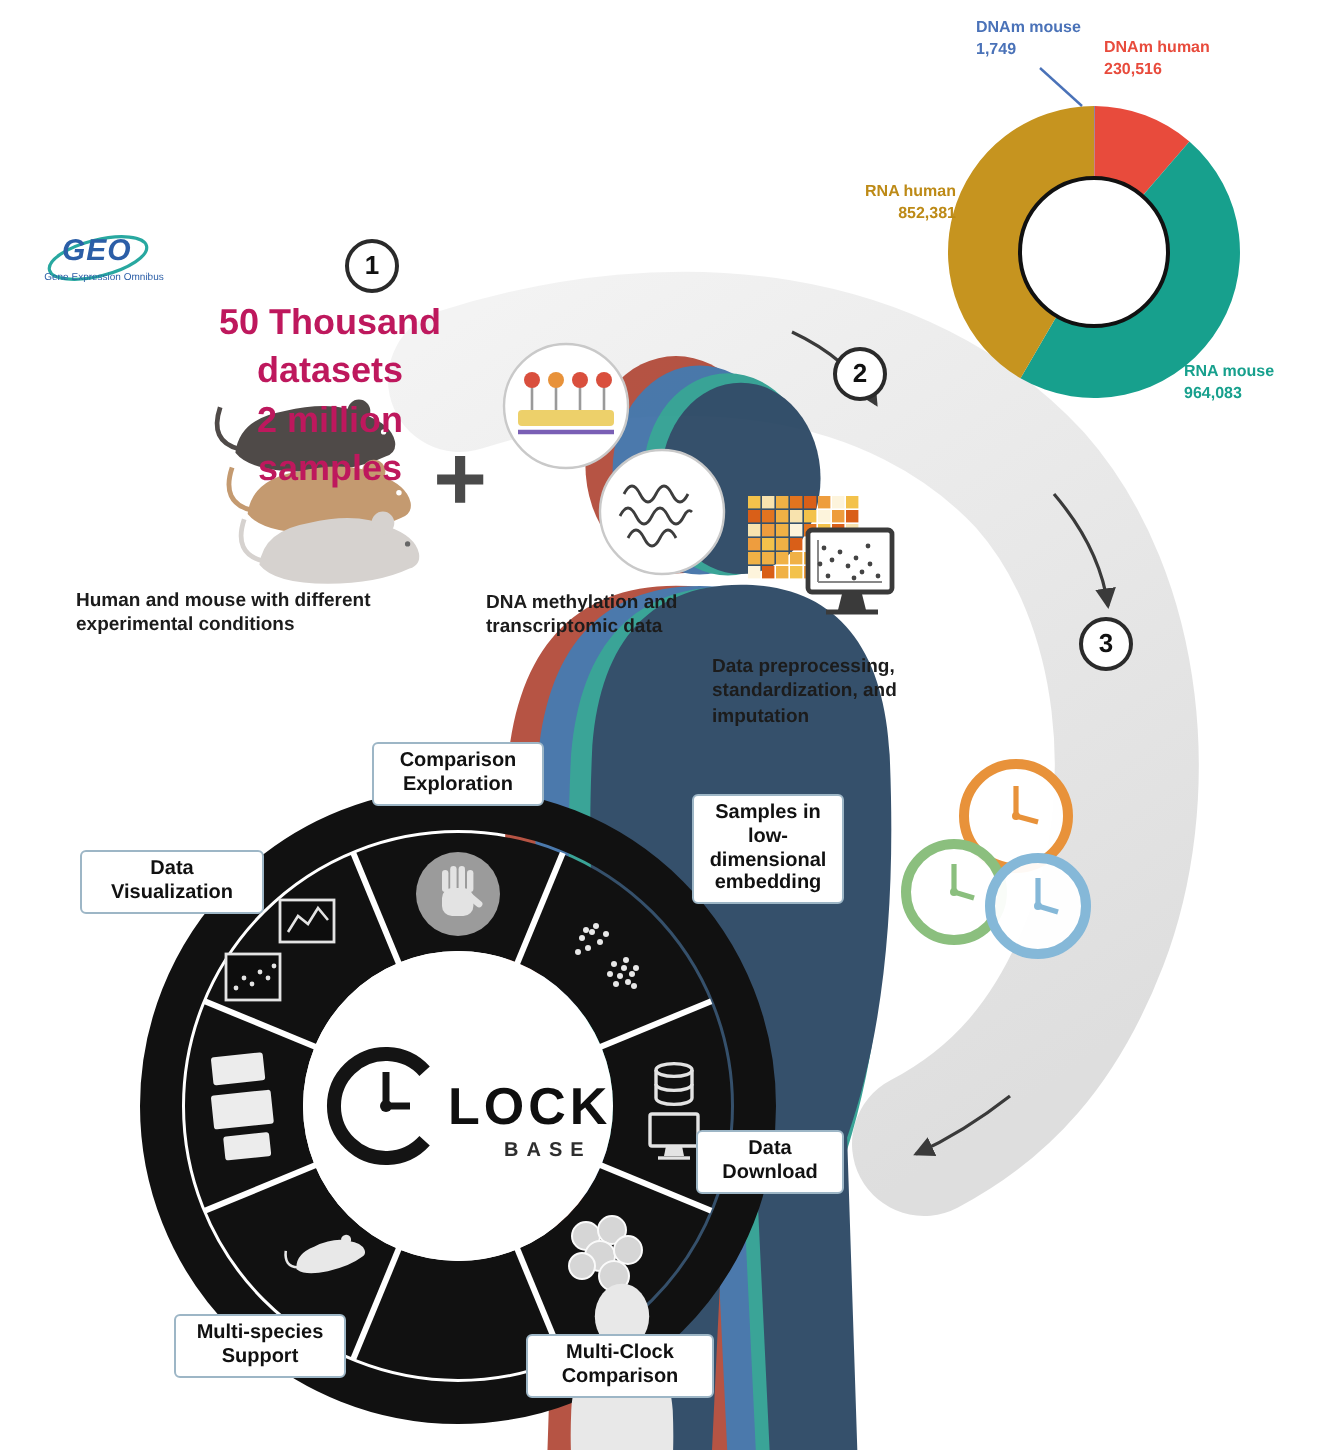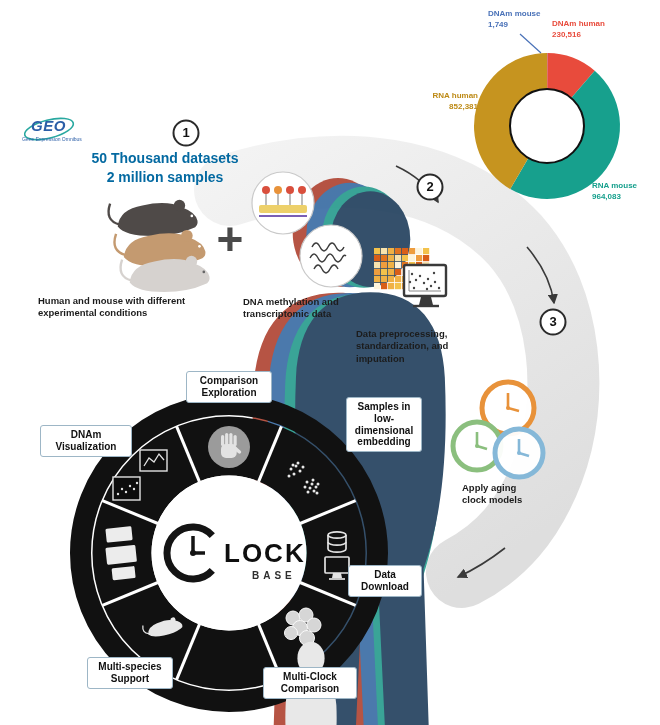--- a/index.html
+++ b/index.html
@@ -2,21 +2,21 @@
 <html><head>
 <meta charset="utf-8">
 <style>
   *{margin:0;padding:0;box-sizing:border-box}
   html,body{background:#fff}
   body{font-family:"Liberation Sans",sans-serif;color:#1c1c1c}
   .canvas{position:relative;width:660px;height:725px;background:#fff;overflow:hidden}
   .abs{position:absolute}
   svg.art{position:absolute;left:0;top:0}
   .caption{font-weight:bold;font-size:9.5px;line-height:1.3;color:#1c1c1c;white-space:pre-line}
-  .intro{font-weight:bold;font-size:14px;line-height:1.35;color:#0369a1;text-align:center;white-space:pre-line}
+  .intro{font-weight:bold;font-size:18px;line-height:1.35;color:#be185d;text-align:center;white-space:pre-line}
   .stepnum{font-size:13px;font-weight:bold;color:#111;text-align:center;width:26px}
   .dlabel{font-size:8px;line-height:1.4;text-align:left;font-weight:bold}
   .dlabel.right{text-align:right}
   .wlabel{position:absolute;background:#fff;border:1px solid #9db6c6;border-radius:3px;padding:3px 5px;
           font-size:10px;font-weight:bold;color:#111;text-align:center;line-height:1.18;transform:translateX(-50%)}
   .geo-name{font-size:15px;font-weight:bold;font-style:italic;color:#2b5ea7;letter-spacing:.5px}
   .geo-tag{font-size:5px;color:#2b5ea7;text-align:center;width:64px}
   .plus{font-size:46px;font-weight:bold;color:#4a4a4a;width:36px;text-align:center}
   .logo-lock{font-size:26px;font-weight:700;letter-spacing:2px;color:#0f0f0f}
   .logo-base{font-size:10px;font-weight:600;letter-spacing:4px;color:#2e2e2e}
@@ -327,43 +327,41 @@
   <div class="abs stepnum" style="left:540px;top:314px">3</div>
 
   <div class="abs plus" style="left:212px;top:212px">+</div>
 
   <div class="abs caption" style="left:38px;top:295px;width:170px">Human and mouse with different
 experimental conditions</div>
   <div class="abs caption" style="left:243px;top:296px;width:125px">DNA methylation and
 transcriptomic data</div>
   <div class="abs caption" style="left:356px;top:328px;width:138px">Data preprocessing,
 standardization, and imputation</div>
-  <div class="abs caption" style="left:462px;top:482px;width:90px">Apply aging
-clock models</div>
 
   <div class="abs dlabel" style="left:488px;top:8px;width:56px;color:#4a72b8">
     <div>DNAm mouse</div>
     <div>1,749</div>
   </div>
   <div class="abs dlabel" style="left:552px;top:18px;width:66px;color:#e84b3c">
     <div>DNAm human</div>
     <div>230,516</div>
   </div>
   <div class="abs dlabel right" style="left:426px;top:90px;width:52px;color:#bd8a16">
     <div>RNA human</div>
     <div>852,381</div>
   </div>
   <div class="abs dlabel" style="left:592px;top:180px;width:56px;color:#17a08d">
     <div>RNA mouse</div>
     <div>964,083</div>
   </div>
 
   <div class="wlabel" style="left:229px;top:371px;width:86px">Comparison Exploration</div>
   <div class="wlabel" style="left:384px;top:397px;width:76px">Samples in low-dimensional embedding</div>
-  <div class="wlabel" style="left:86px;top:425px;width:92px">DNAm Visualization</div>
+  <div class="wlabel" style="left:86px;top:425px;width:92px">Data Visualization</div>
   <div class="wlabel" style="left:130px;top:657px;width:86px">Multi-species Support</div>
   <div class="wlabel" style="left:310px;top:667px;width:94px">Multi-Clock Comparison</div>
   <div class="wlabel" style="left:385px;top:565px;width:74px">Data Download</div>
 
   <div class="abs logo-lock" style="left:224px;top:538px">LOCK</div>
   <div class="abs logo-base" style="left:252px;top:570px">BASE</div>
 
 </div>
 
 </body></html>

